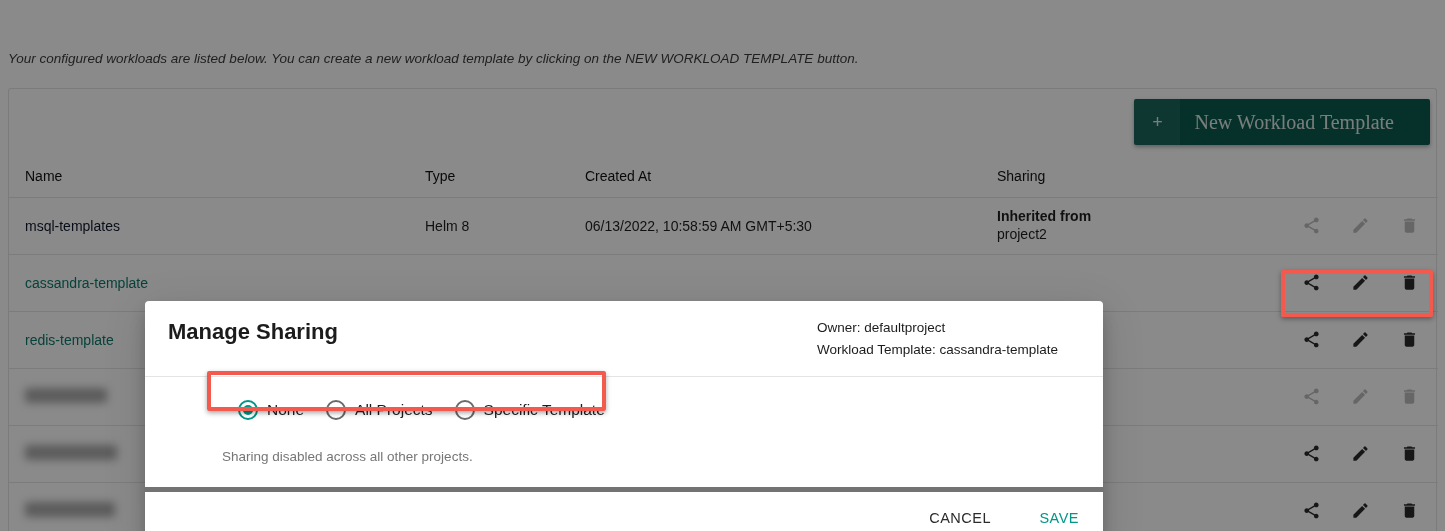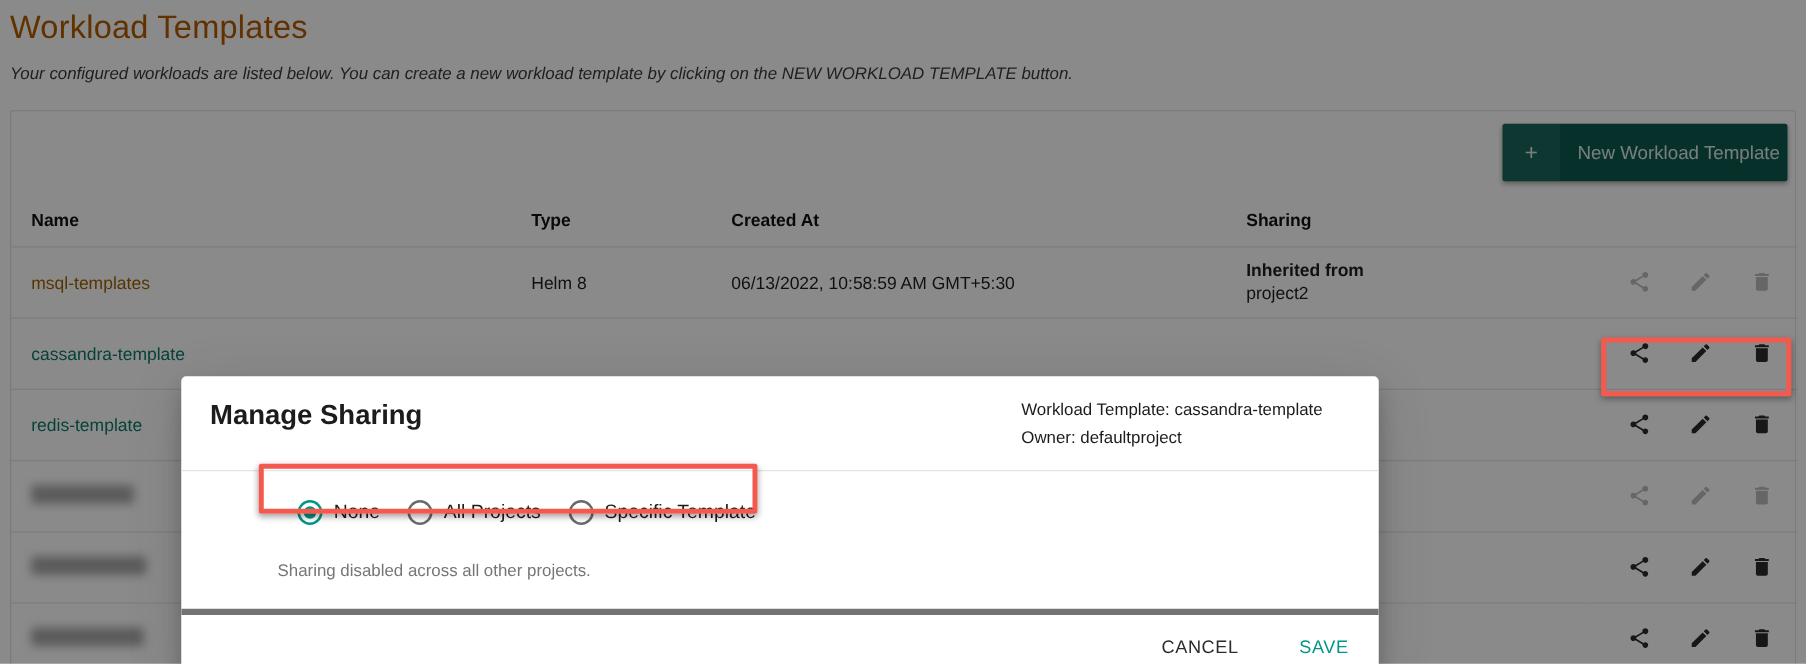--- a/index.html
+++ b/index.html
@@ -75,57 +75,58 @@
     width: 46px;
     display: flex;
     align-items: center;
     justify-content: center;
     font-size: 18px;
     background: rgba(255,255,255,.07);
   }
   .new-btn .label {
     display: flex;
     align-items: center;
-    padding: 0 6px 0 14px;
-    font-size: 15px;
+    padding: 0 36px 0 14px;
+    font-size: 20px;
     white-space: nowrap;
+    font-family: Liberation Serif, serif;
   }
 
   
   table.wt {
     width: 100%;
     border-collapse: collapse;
     table-layout: fixed;
   }
   table.wt th, table.wt td {
     text-align: left;
     vertical-align: middle;
     padding: 0 0 0 16px;
     font-size: 14px;
     color: #1f1f1f;
   }
   table.wt thead th {
     height: 42px;
-    font-weight: 700;
+    font-weight: 400;
     color: #111;
     border-bottom: 1px solid #e6e6e6;
   }
   table.wt tbody td {
     height: 57px;
     border-bottom: 1px solid #e6e6e6;
   }
 
   .col-name   { width: 400px; }
   .col-type   { width: 160px; }
   .col-date   { width: 412px; }
   .col-share  { width: 290px; }
   .col-act    { width: 167px; }
 
   .name-link { color: #0e7a6b; cursor: pointer; }
-  .name-plain { color: #a16207; text-align: center; }
+  .name-plain { color: #0f172a; text-align: center; }
 
   .share-strong { font-weight: bold; display: block; line-height: 1.25; }
   .share-sub { display: block; line-height: 1.25; }
 
   
   .redacted {
     display: inline-block;
     height: 15px;
     border-radius: 2px;
     background: #9a9a9a;
@@ -273,21 +274,20 @@
     pointer-events: none;
   }
   #hl-actions { left: 1281px; top: 270px; width: 152px; height: 47px; }
   #hl-radios  { left: 207px;  top: 371px; width: 399px; height: 40px; background: rgba(255,255,255,.0); }
 </style>
 </head>
 <body>
 
 <div id="page">
 
-  <div class="page-title">Workload Templates</div>
   <div class="page-subtitle">Your configured workloads are listed below. You can create a new workload template by clicking on the NEW WORKLOAD TEMPLATE button.</div>
 
   <div class="card">
 
     <div class="card-toolbar">
       <button class="new-btn">
         <span class="plus">+</span>
         <span class="label">New Workload Template</span>
       </button>
     </div>
@@ -462,22 +462,22 @@
   </div>
 </div>
 
 <div id="scrim"></div>
 
 <div id="dialog">
 
   <div class="dlg-head">
     <div class="dlg-title">Manage Sharing</div>
     <div class="dlg-meta">
+      <div>Owner: defaultproject</div>
       <div>Workload Template: cassandra-template</div>
-      <div>Owner: defaultproject</div>
     </div>
   </div>
 
   <div class="dlg-body">
     <div class="radio-row" id="radio-row">
         <div class="radio-opt checked">
           <span class="radio-mark"></span>
           <span class="radio-label">None</span>
         </div>
         <div class="radio-opt">

